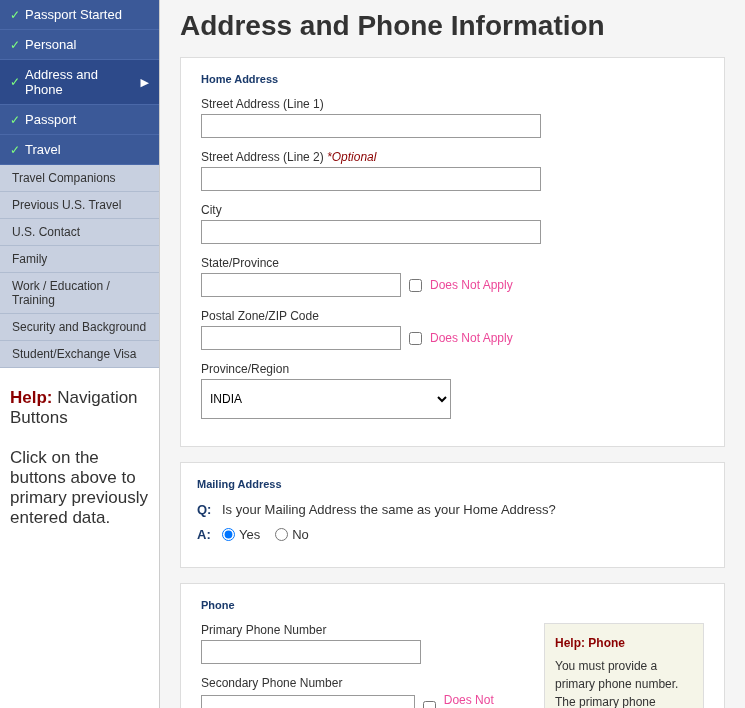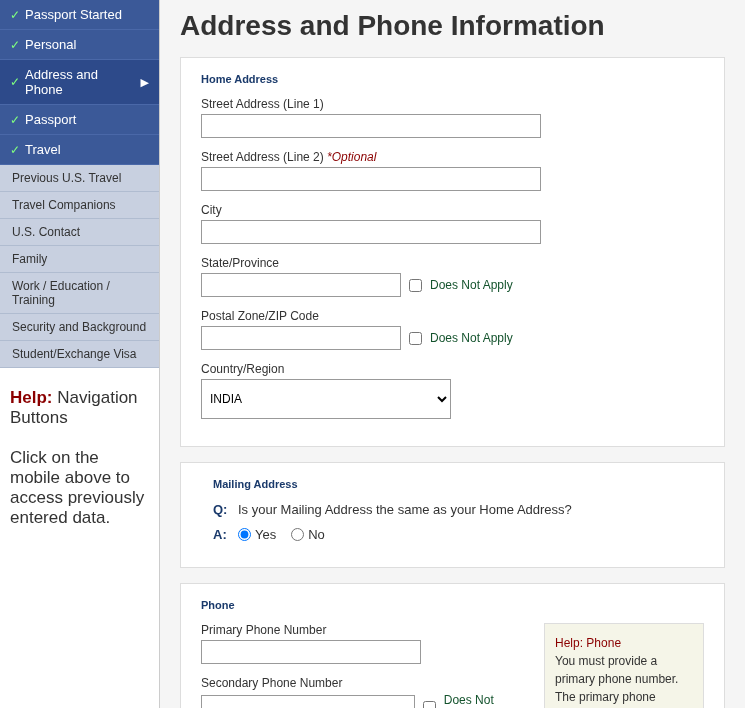--- a/index.html
+++ b/index.html
@@ -136,37 +136,37 @@
       align-items: center;
       gap: 8px;
     }
 
     .input-with-check input[type="checkbox"] {
       margin: 0;
     }
 
     .does-not-apply {
       font-size: 12px;
-      color: #14532d;
+      color: #ec4899;
     }
 
     .form-select {
       width: 250px;
       height: 40px;
       border: 1px solid #999;
       font-size: 12px;
       background: #fff;
       padding: 1px 4px;
     }
 
     
     .mailing-section {
       background: #fff;
       border: 1px solid #ddd;
-      padding: 15px 32px;
+      padding: 15px 16px;
       margin-bottom: 15px;
     }
 
     .question-row {
       display: flex;
       align-items: flex-start;
       margin-bottom: 10px;
       gap: 5px;
     }
 
@@ -213,21 +213,22 @@
       width: 160px;
       background: #f5f5e8;
       border: 1px solid #ddd;
       padding: 10px;
       font-size: 12px;
       line-height: 1.5;
     }
 
     .help-phone-title {
       color: #8b0000;
-      font-weight: normal;
+      font-weight: bold;
+      margin-bottom: 5px;
     }
 
     .phone-input {
       width: 220px;
       height: 24px;
       border: 1px solid #999;
       padding: 2px 4px;
       font-size: 12px;
       background: #fff;
     }
@@ -253,45 +254,45 @@
   <div class="sidebar-section">
     <span class="check">✓</span>
     <span>Passport</span>
   </div>
   <div class="sidebar-section">
     <span class="check">✓</span>
     <span>Travel</span>
   </div>
 
   <div class="sidebar-sub">
+    <span>Travel Companions</span>
+  </div>
+  <div class="sidebar-sub">
     <span>Previous U.S. Travel</span>
-  </div>
-  <div class="sidebar-sub">
-    <span>Travel Companions</span>
   </div>
   <div class="sidebar-sub">
     <span>U.S. Contact</span>
   </div>
   <div class="sidebar-sub">
     <span>Family</span>
   </div>
   <div class="sidebar-sub">
     <span>Work / Education / Training</span>
   </div>
   <div class="sidebar-sub">
     <span>Security and Background</span>
   </div>
   <div class="sidebar-sub">
     <span>Student/Exchange Visa</span>
   </div>
 
   <div class="sidebar-help">
     <p><span class="help-title"><span>Help:</span></span> <span>Navigation Buttons</span></p>
     <br>
-    <p>Click on the mobile above to access previously entered data.</p>
+    <p>Click on the buttons above to primary previously entered data.</p>
   </div>
 </div>
 
 <div id="main">
 
   <h1 class="page-title">Address and Phone Information</h1>
 
   <div class="section-box">
     <div class="section-heading">Home Address</div>
 
@@ -325,21 +326,21 @@
     <div class="form-group">
       <label>Postal Zone/ZIP Code</label>
       <div class="input-with-check">
         <input type="text" class="form-input-short" style="">
         <input type="checkbox" style="">
         <span class="does-not-apply">Does Not Apply</span>
       </div>
     </div>
 
     <div class="form-group">
-      <label>Country/Region</label>
+      <label>Province/Region</label>
       <select class="form-select">
         <option value="INDIA">INDIA</option>
         <option value="UNITED STATES">UNITED STATES</option>
         <option value="UNITED KINGDOM">UNITED KINGDOM</option>
         <option value="CANADA">CANADA</option>
         <option value="AUSTRALIA">AUSTRALIA</option>
       </select>
     </div>
   </div>
 

